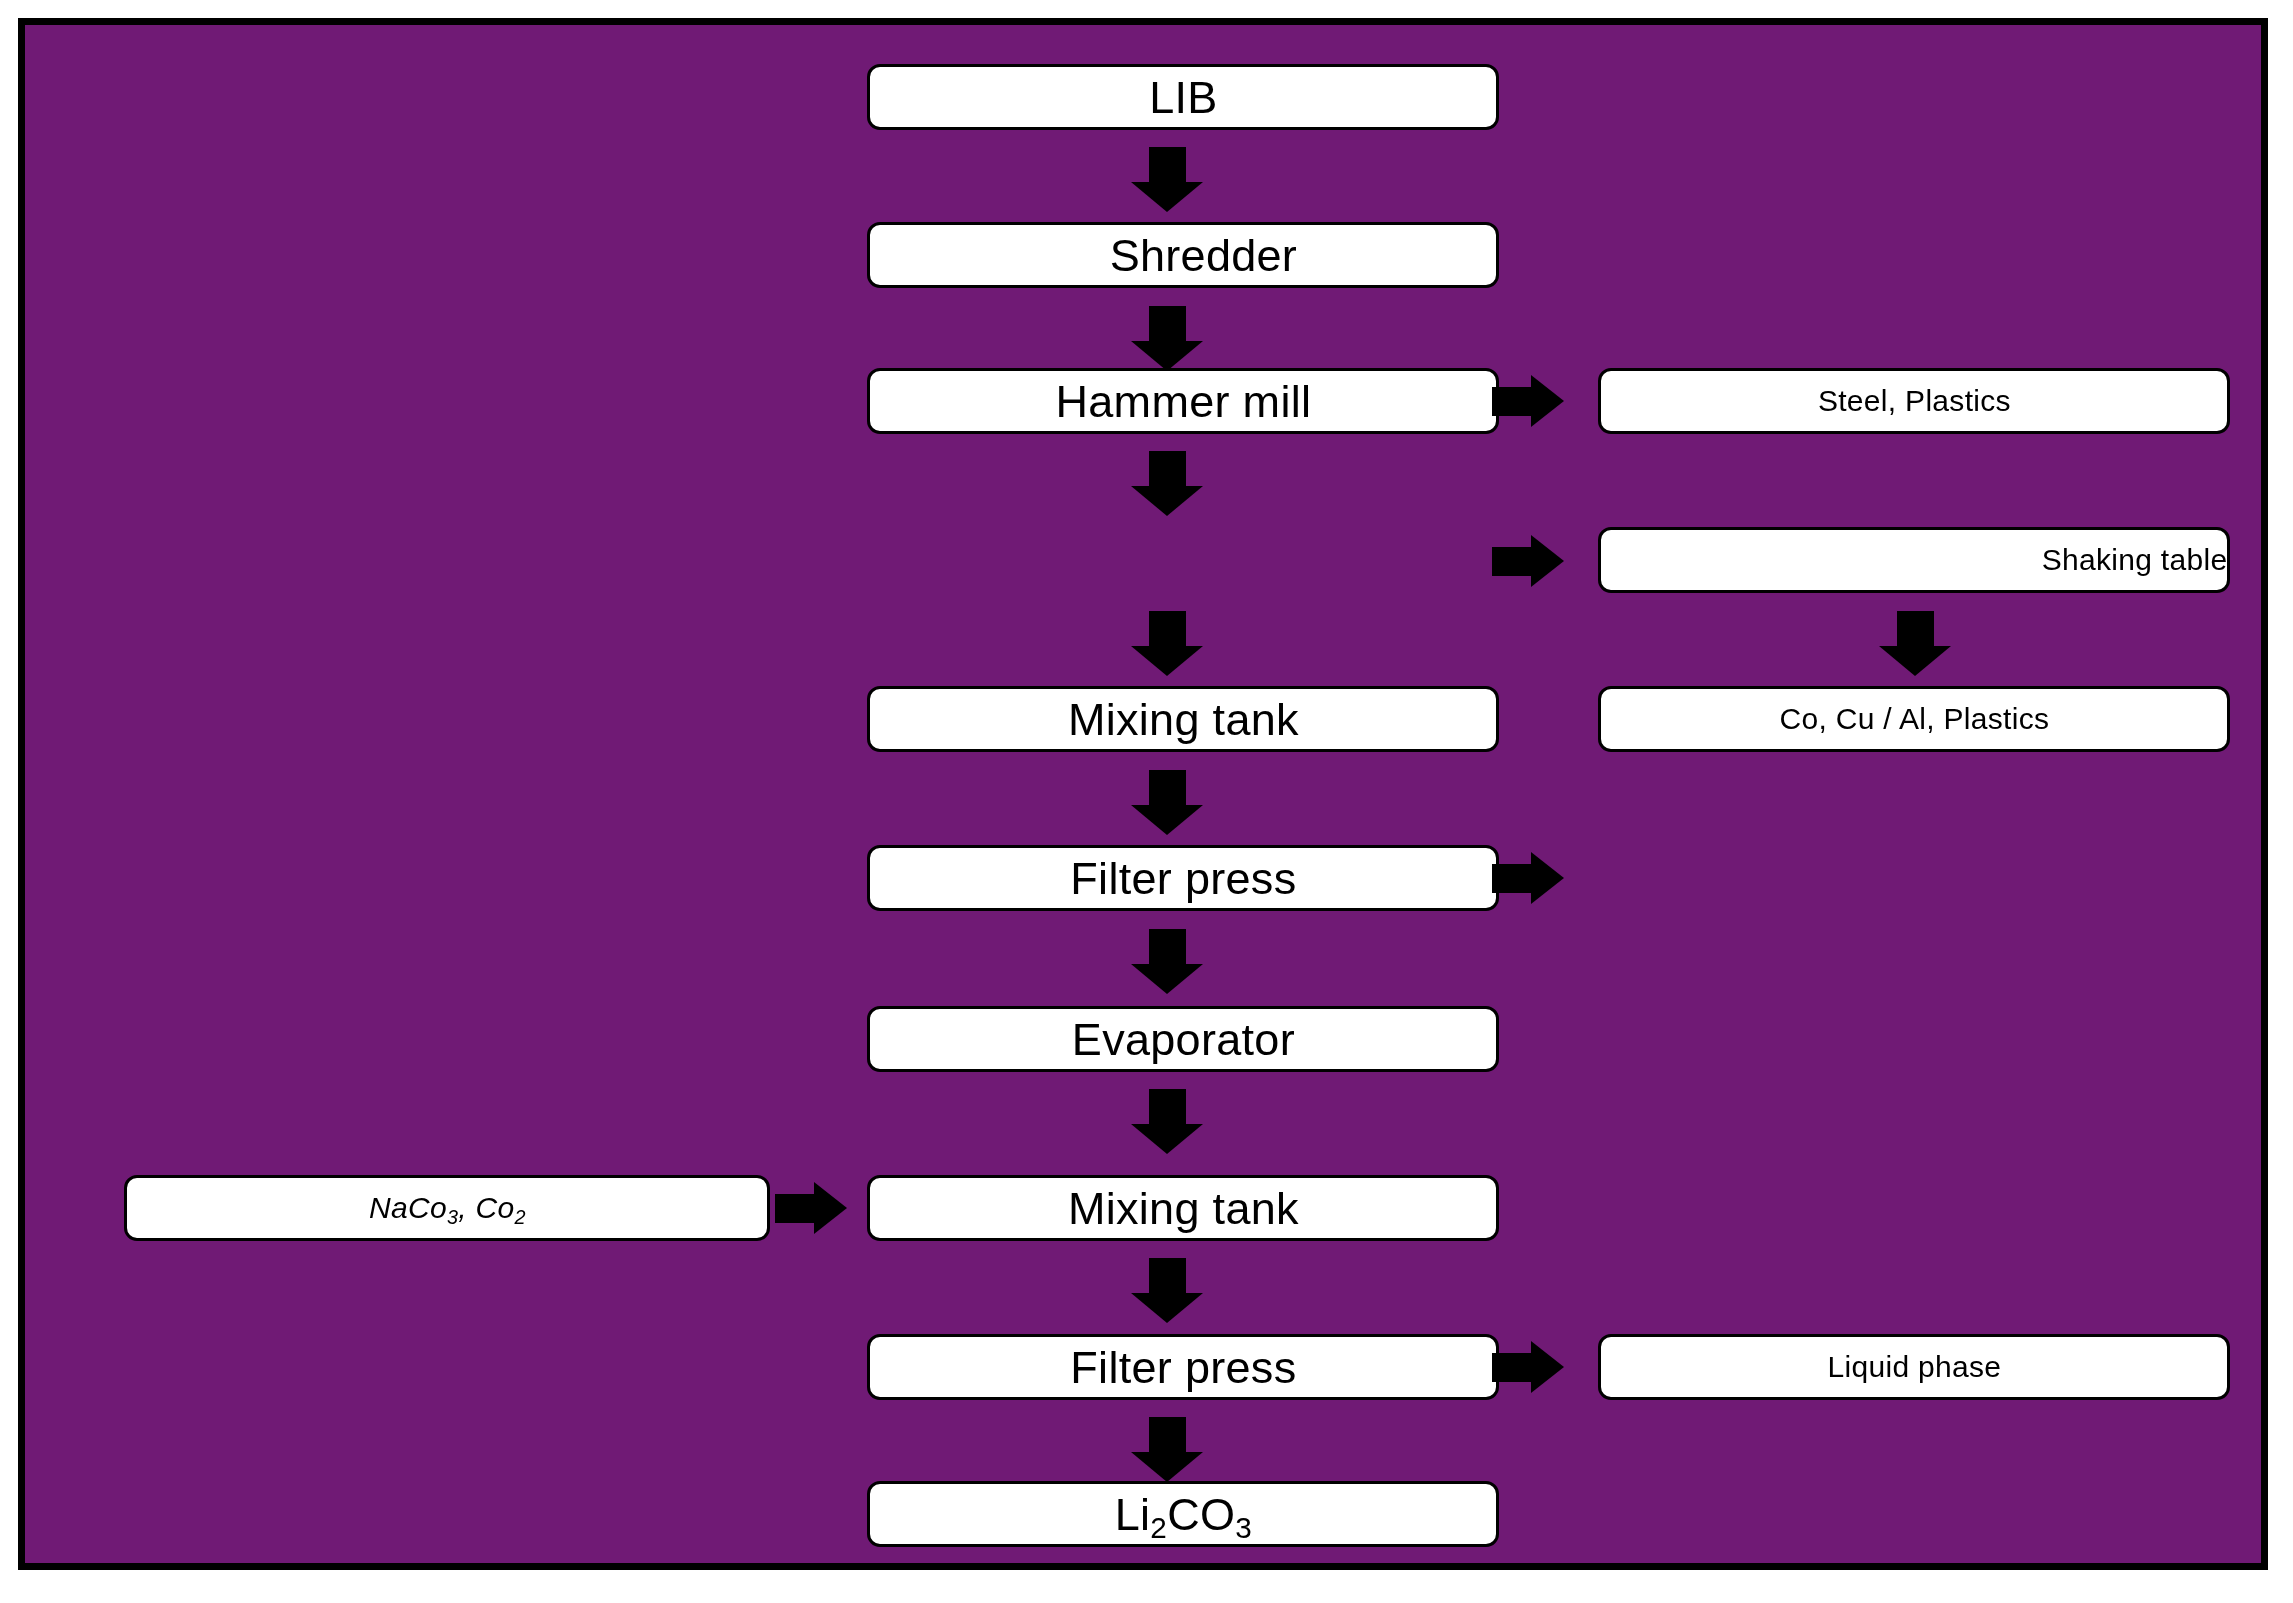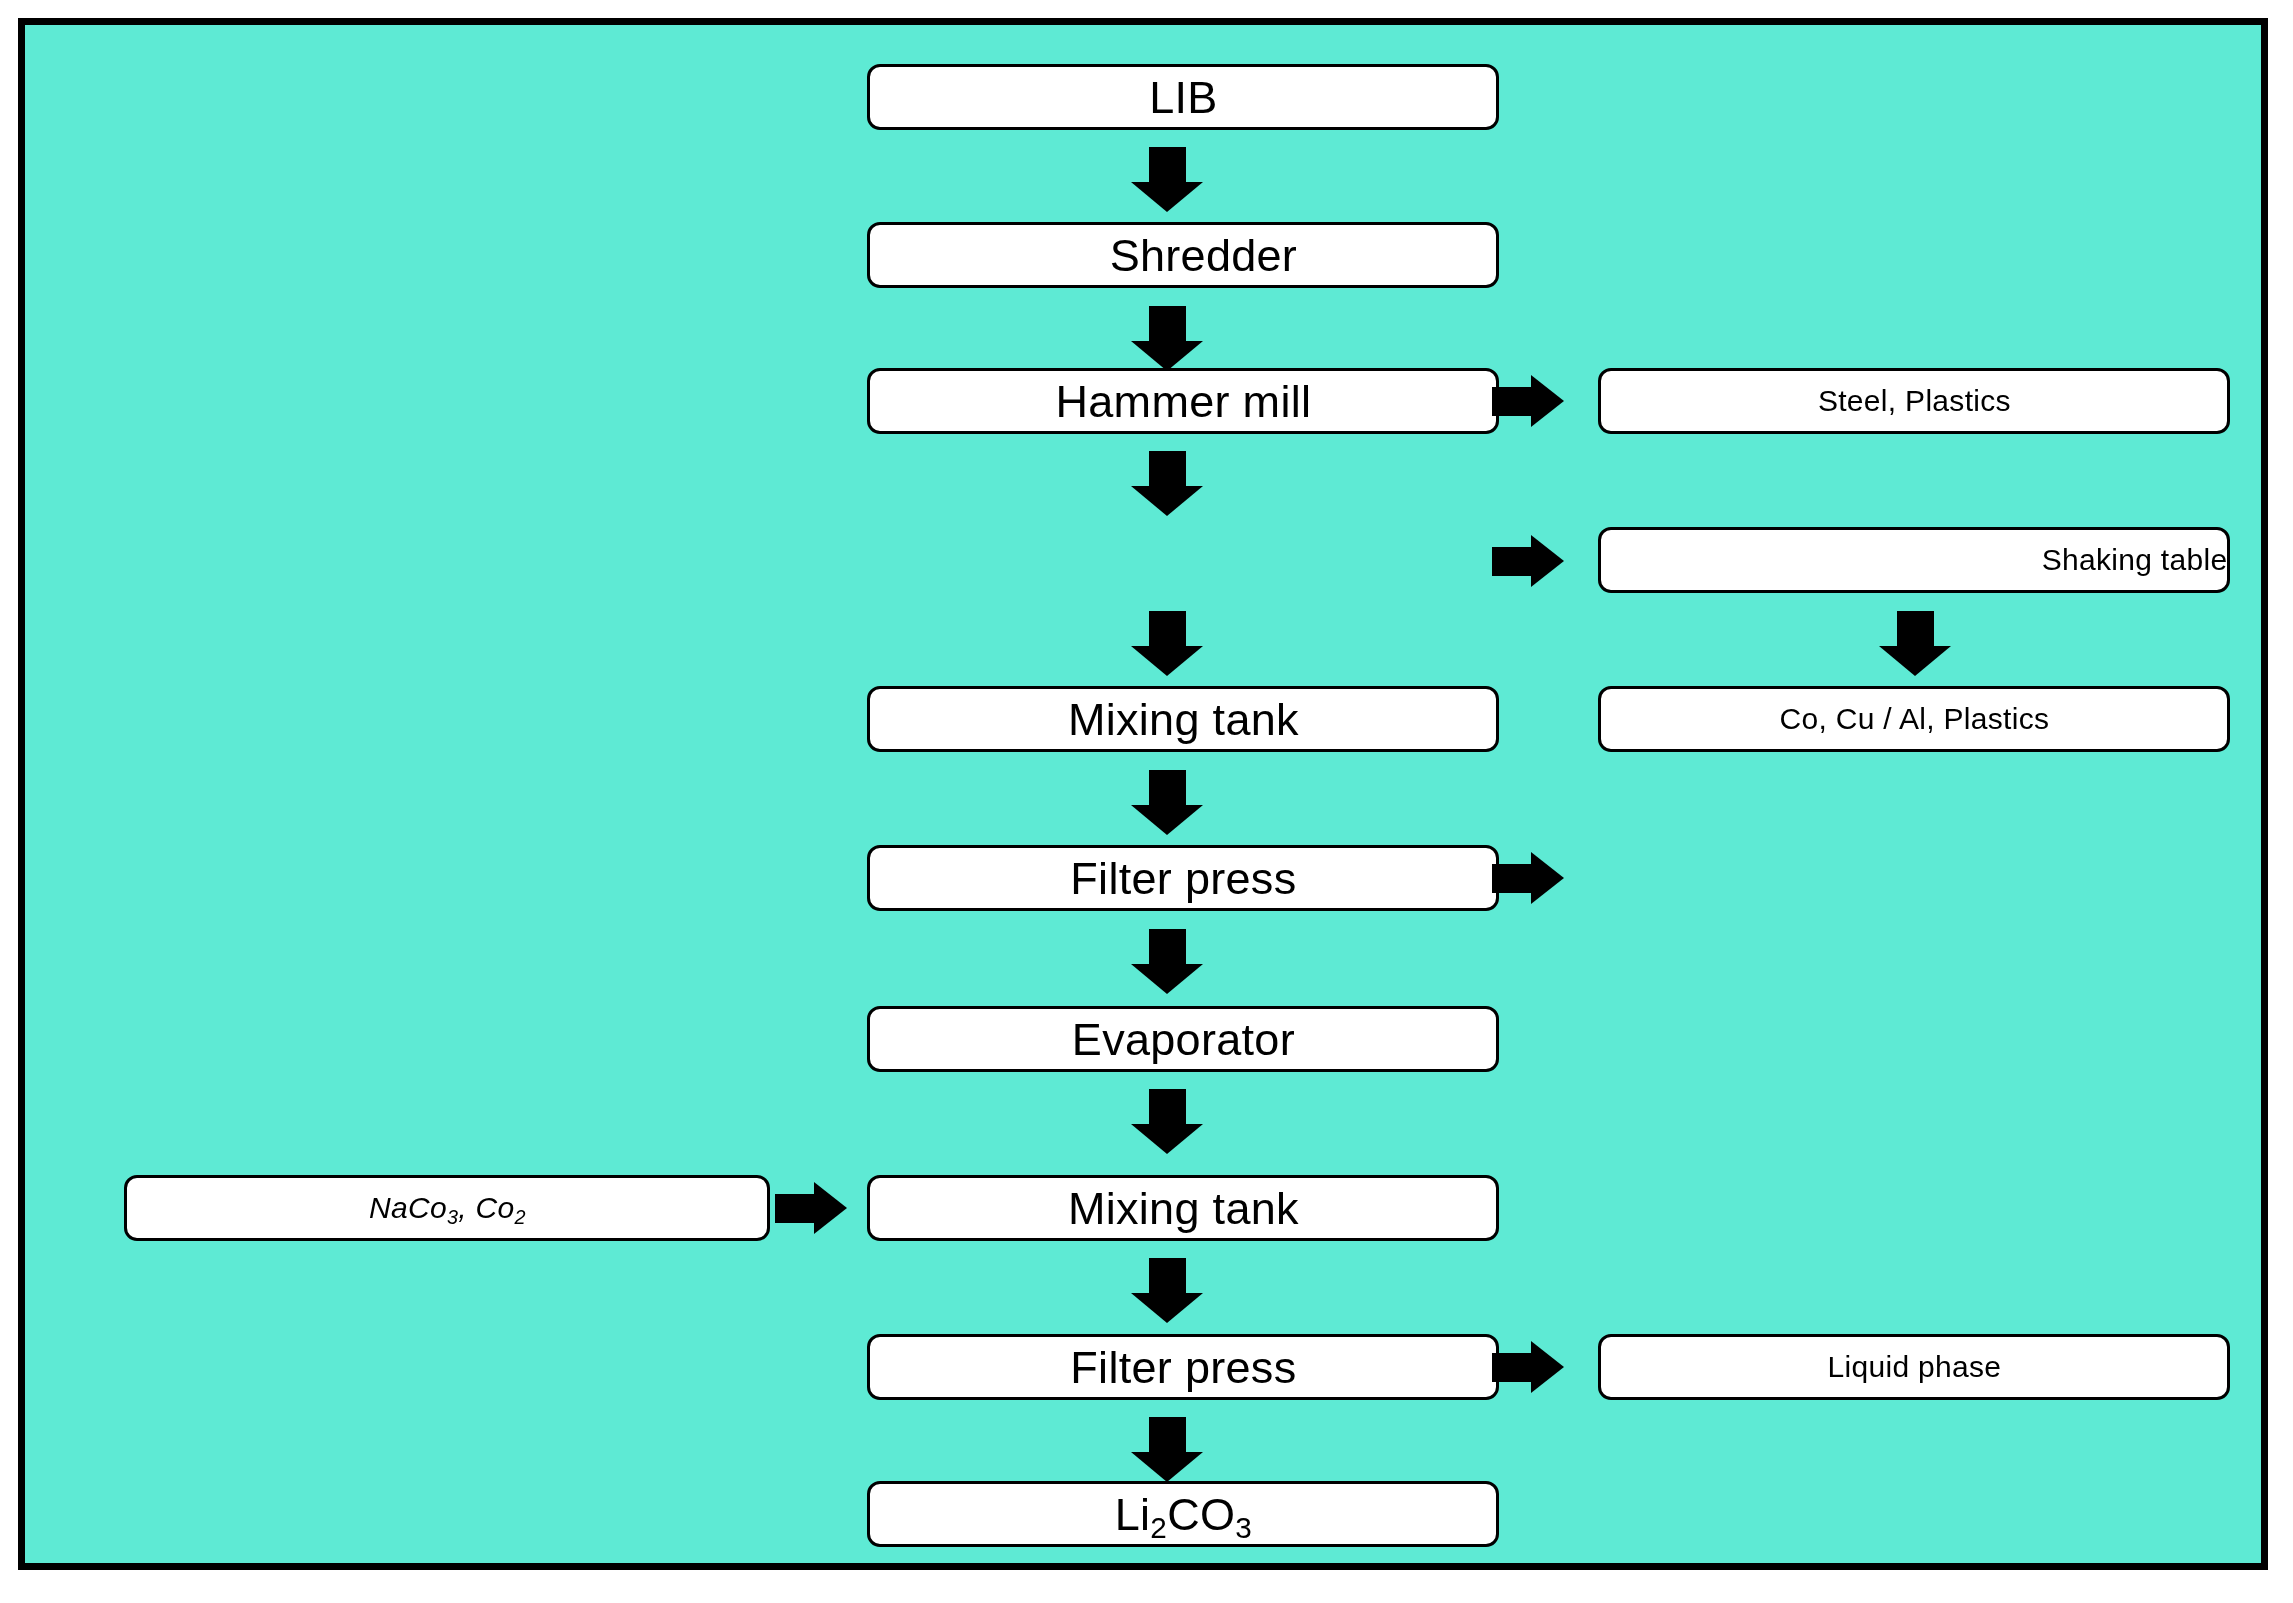--- a/index.html
+++ b/index.html
@@ -19,21 +19,21 @@
   }
   
   #frame {
     position: absolute;
     left: 18.4px;
     top: 18.4px;
     width: 2250px;
     height: 1552px;
     border: 7.3px solid #000000;
     box-sizing: border-box;
-    background: #5eead4;
+    background: #701a75;
   }
   .node {
     position: absolute;
     box-sizing: border-box;
     border: 3.7px solid #000000;
     border-radius: 13px;
     background: #ffffff;
     display: flex;
     align-items: center;
     justify-content: center;

